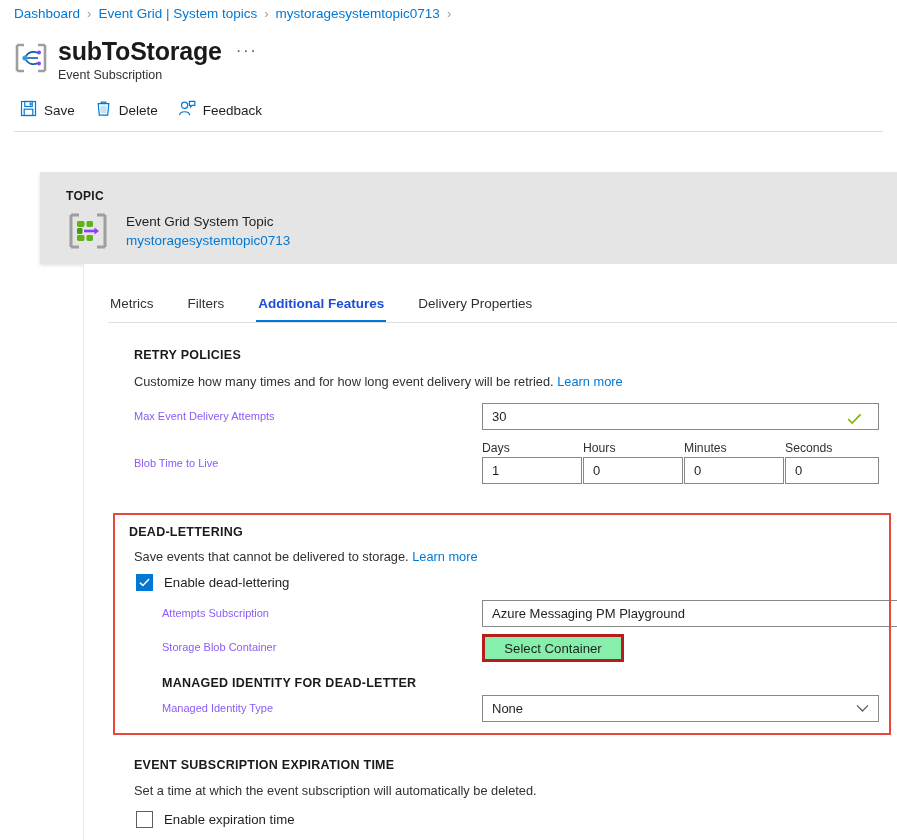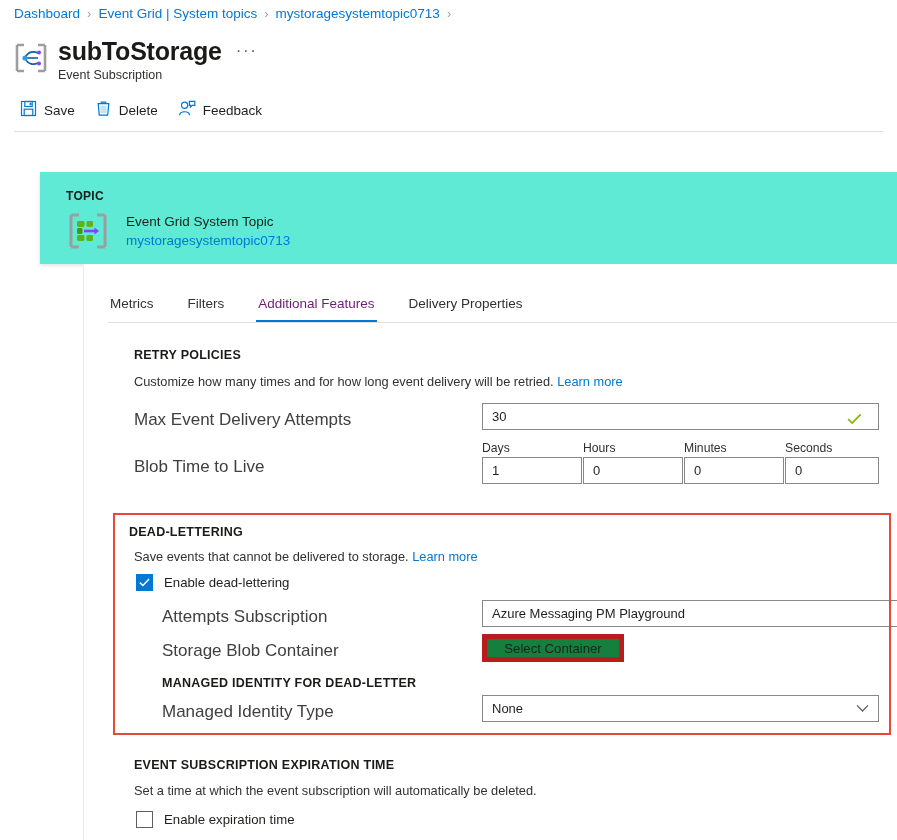--- a/index.html
+++ b/index.html
@@ -95,21 +95,21 @@
     left: 14px; top: 131px;
     width: 869px; height: 1px;
     background: #e1dfdd;
   }
 
   
   #topic-card {
     position: absolute;
     left: 40px; top: 172px;
     width: 857px; height: 92px;
-    background: #5eead4;
+    background: #e5e5e5;
     box-shadow: 0 1.6px 3.6px rgba(0,0,0,0.13), 0 0.3px 0.9px rgba(0,0,0,0.10);
     padding: 17px 0 0 26px;
   }
   #topic-label {
     font-size: 12px;
     font-weight: 600;
     color: #1b1a19;
     letter-spacing: 0.3px;
   }
   #topic-row {
@@ -146,22 +146,22 @@
   .tab {
     font-size: 13.5px;
     color: #323130;
     padding: 0 2px 9px 2px;
     margin-right: 30px;
     cursor: pointer;
     border-bottom: 2px solid transparent;
     white-space: nowrap;
   }
   .tab.active {
-    font-weight: 400;
-    color: #701a75;
+    font-weight: 700;
+    color: #1d4ed8;
     border-bottom-color: #0078d4;
   }
   #tabs-rule {
     position: absolute;
     left: 24px; top: 58px;
     width: 790px; height: 1px;
     background: #e1dfdd;
   }
 
   
@@ -177,22 +177,22 @@
     font-size: 12.8px;
     color: #323130;
   }
   .section-desc .link {
     color: #0078d4;
     cursor: pointer;
   }
 
   .field-label {
     position: absolute;
-    font-size: 17px;
-    color: #404040;
+    font-size: 11px;
+    color: #8b5cf6;
   }
   .mini-label {
     position: absolute;
     font-size: 12.2px;
     color: #323130;
   }
 
   .txtbox {
     position: absolute;
     height: 27px;
@@ -222,22 +222,22 @@
     padding: 0 9px 0 9px;
     font-size: 13px;
     color: #201f1e;
     cursor: pointer;
   }
   .chev { flex: none; margin-left: 8px; }
 
   .btn {
     position: absolute;
     height: 28px;
-    border: 5px solid #b91c1c;
-    background: #15803d;
+    border: 3px solid #b91c1c;
+    background: #86efac;
     font-family: "Liberation Sans", sans-serif;
     font-size: 13.2px;
     color: #201f1e;
     cursor: pointer;
     padding: 0 14px;
   }
 
   .cbrow {
     position: absolute;
     display: flex;

